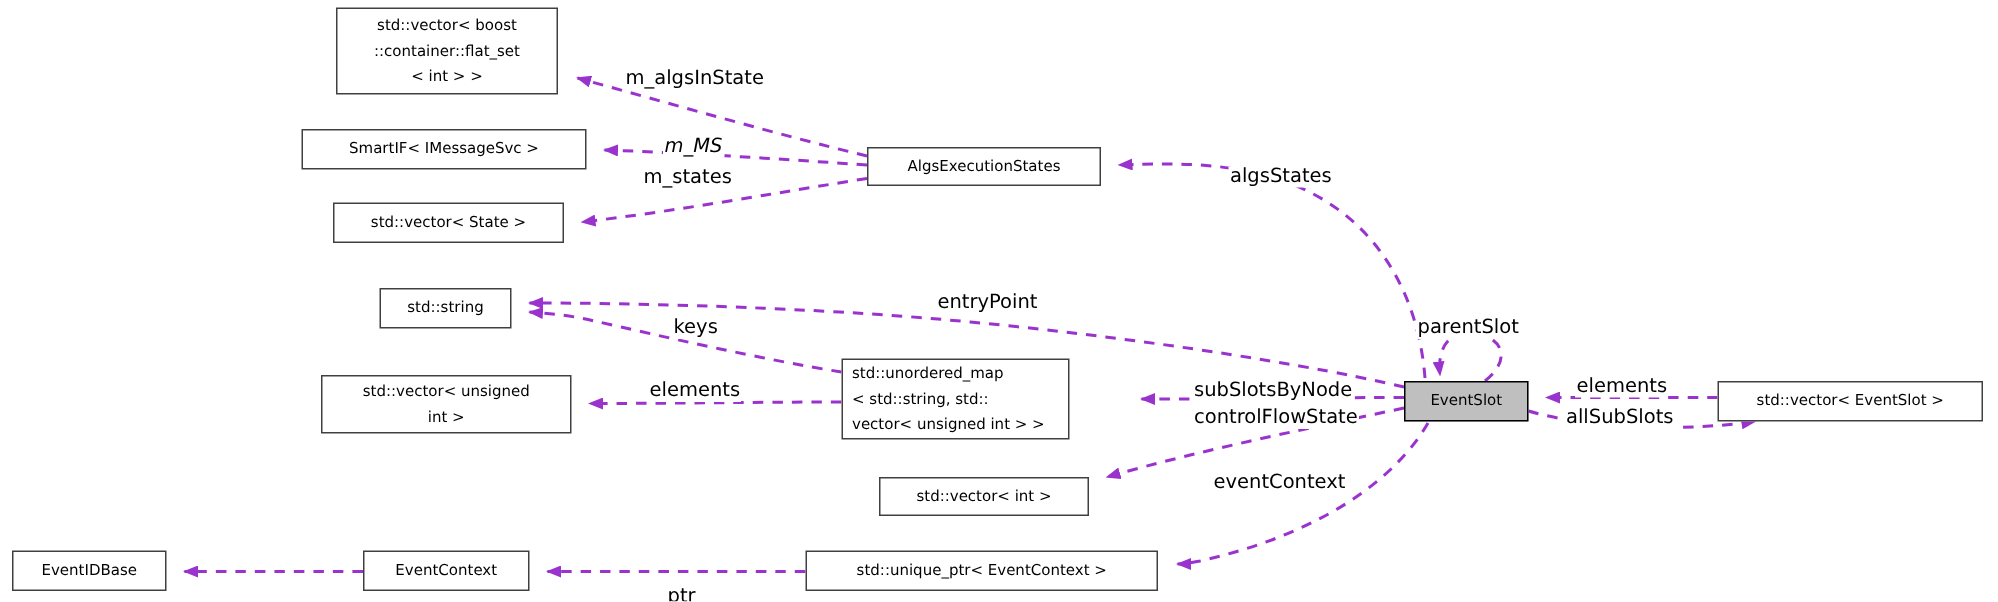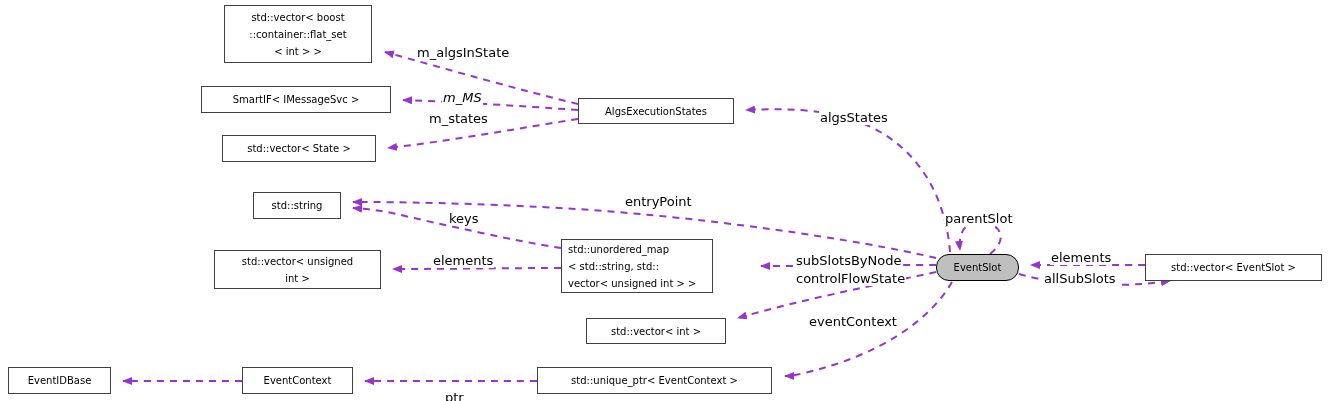--- a/index.html
+++ b/index.html
@@ -110,21 +110,21 @@
   <div class="node" style="left: 201px; top: 86px; width: 190px; height: 27px;">SmartIF&lt; IMessageSvc &gt;</div>
   <div class="node" style="left: 222px; top: 135px; width: 154px; height: 27px;">std::vector&lt; State &gt;</div>
   <div class="node" style="left: 578px; top: 98px; width: 156px; height: 26px;">AlgsExecutionStates</div>
   <div class="node" style="left: 253px; top: 192px; width: 88px; height: 27px;">std::string</div>
   <div class="node" style="left: 214px; top: 250px; width: 167px; height: 39px;">std::vector&lt; unsigned
 int &gt;</div>
   <div class="node leftalign" style="left: 561px; top: 239px; width: 152px; height: 54px;">std::unordered_map
 &lt; std::string, std::
 vector&lt; unsigned int &gt; &gt;</div>
   <div class="node" style="left: 586px; top: 318px; width: 140px; height: 26px;">std::vector&lt; int &gt;</div>
-  <div class="node focus" style="left: 936px; top: 254px; width: 83px; height: 27px; border-radius: 13px;">EventSlot</div>
+  <div class="node focus" style="left: 936px; top: 254px; width: 83px; height: 27px;">EventSlot</div>
   <div class="node" style="left: 1145px; top: 254px; width: 177px; height: 27px;">std::vector&lt; EventSlot &gt;</div>
   <div class="node" style="left: 8px; top: 367px; width: 103px; height: 27px;">EventIDBase</div>
   <div class="node" style="left: 242px; top: 367px; width: 111px; height: 27px;">EventContext</div>
   <div class="node" style="left: 537px; top: 367px; width: 235px; height: 27px;">std::unique_ptr&lt; EventContext &gt;</div>
 
   <div class="edge-label" style="left: 416px; top: 46px;">m_algsInState</div>
   <div class="edge-label" style="left: 442px; top: 91px; font-style: italic;">m_MS</div>
   <div class="edge-label" style="left: 428px; top: 112px;">m_states</div>
   <div class="edge-label" style="left: 819px; top: 111px;">algsStates</div>
   <div class="edge-label" style="left: 624px; top: 195px;">entryPoint</div>

